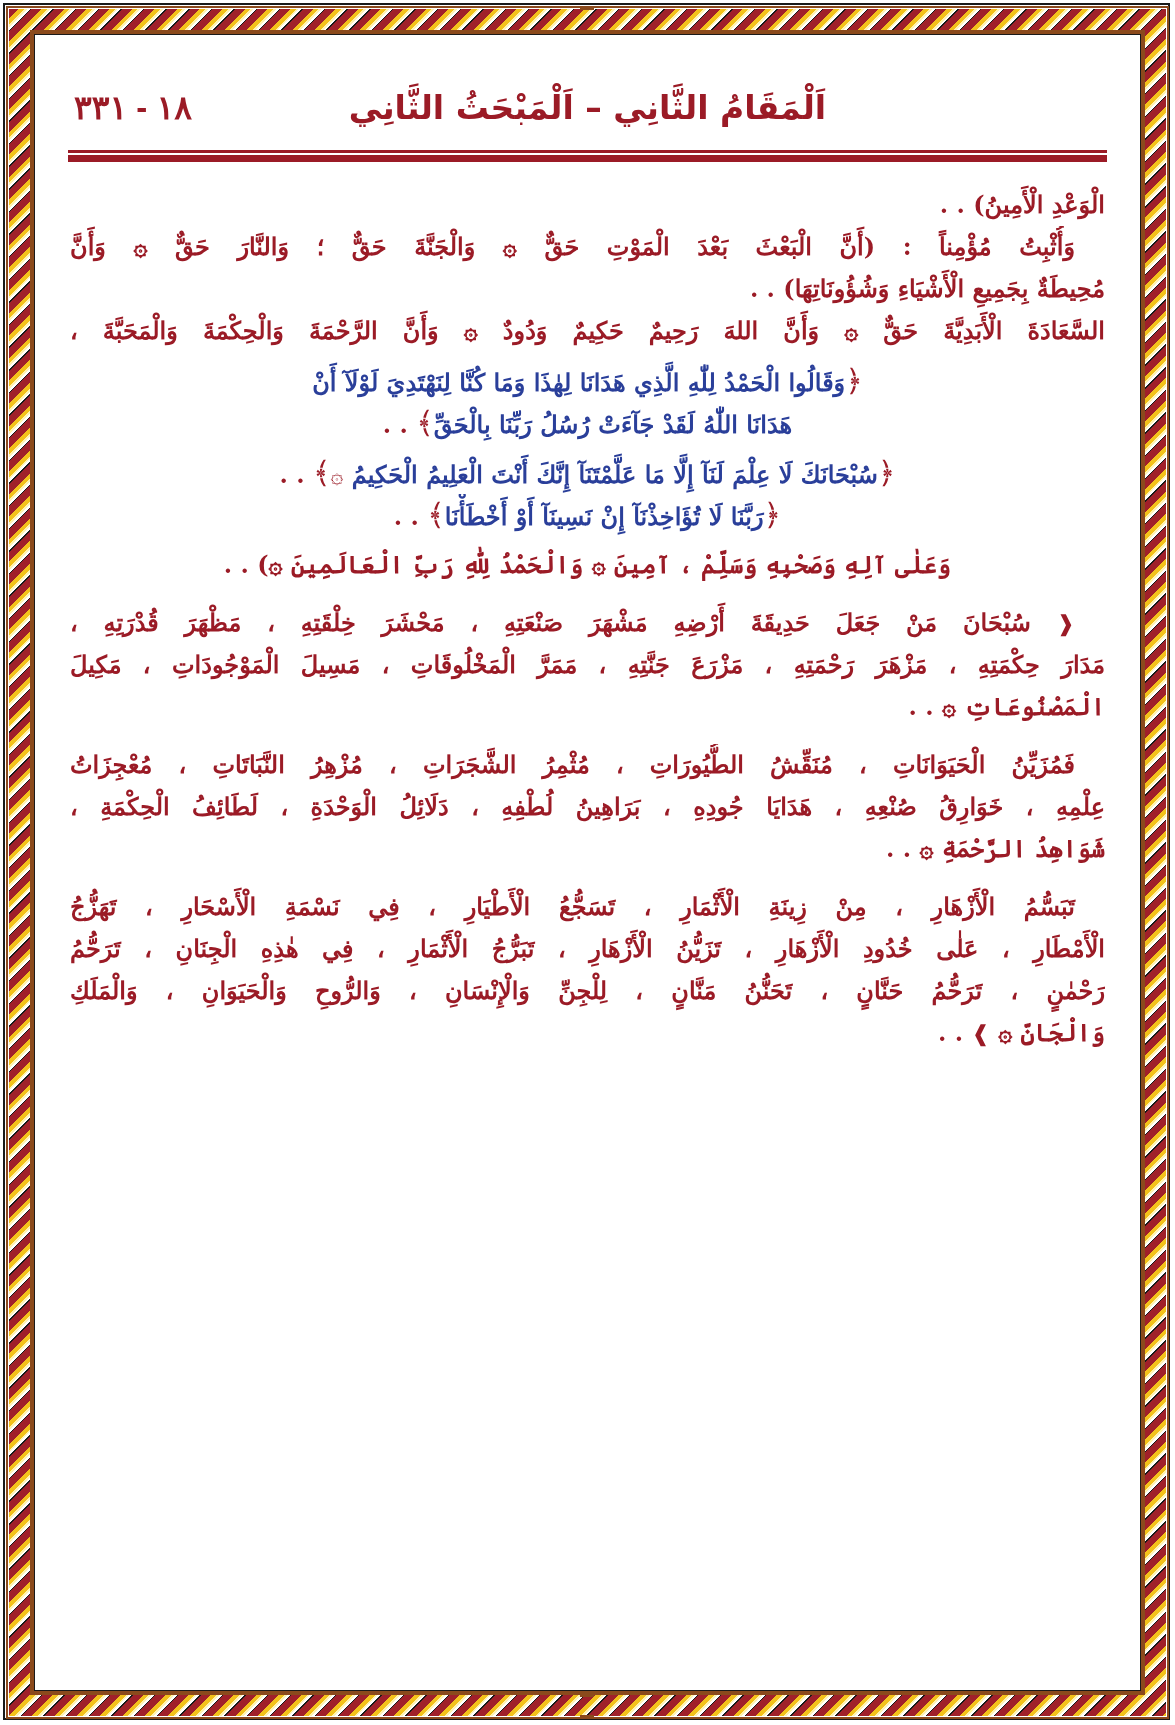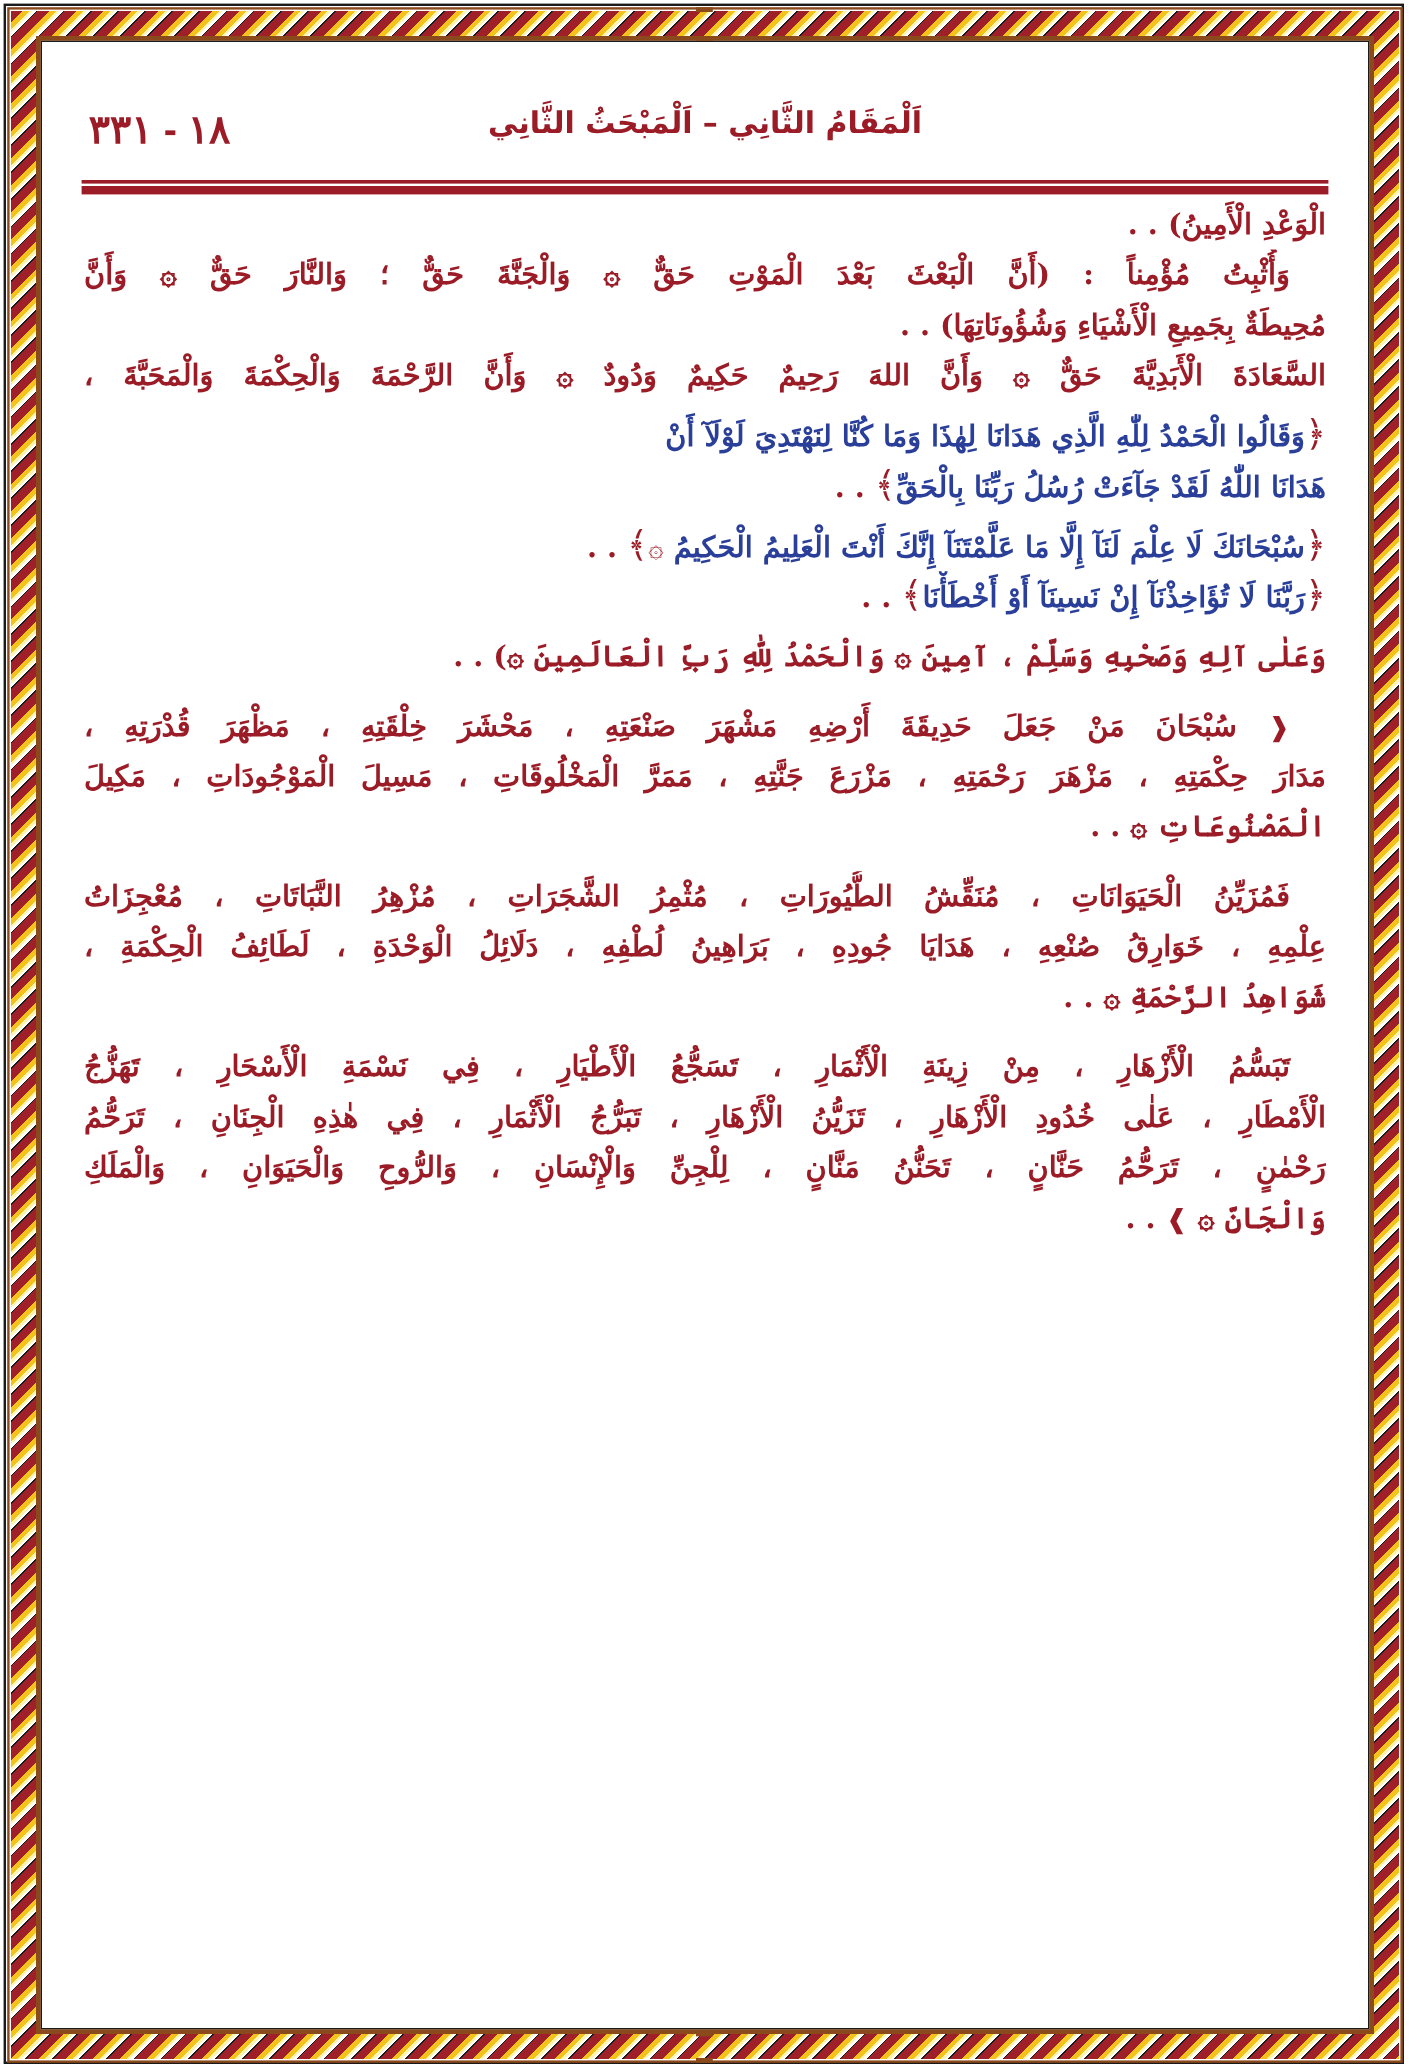--- a/index.html
+++ b/index.html
@@ -19,32 +19,32 @@
   }
   .frame-brown-inner { position:absolute; left:30px; top:30px; width:1115px; height:1665px;
     border:4px solid #8b4a1c; box-sizing:border-box; background:#ffffff; }
   .frame-brown-inner::after { content:""; position:absolute; inset:0; border:1px solid #1a1a1a; }
   .frame-mark { position:absolute; width:14px; height:4px; background:#8b4a1c; }
 
   
   .page { position:absolute; left:70px; top:40px; width:1035px; direction:rtl; }
   .header { position:relative; height:106px; }
   .header-title { position:absolute; right:0; left:0; top:48px; text-align:center;
-    font-family:"DejaVu Sans", sans-serif; font-weight:bold; font-size:25px; color:#9b1b26; }
+    font-family:"DejaVu Sans", sans-serif; font-weight:bold; font-size:33px; color:#9b1b26; }
   .header-page { position:absolute; left:4px; top:48px; direction:rtl;
     font-family:Liberation Sans, sans-serif; font-weight:bold; font-size:33px; color:#9b1b26; }
   .rule-thin { position:absolute; left:-2px; right:-2px; top:110px; height:3px; background:#9b1b26; }
   .rule-thick { position:absolute; left:-2px; right:-2px; top:115px; height:7px; background:#9b1b26; }
 
-  .body { position:absolute; top:126px; left:0; right:0; }
+  .body { position:absolute; top:144px; left:0; right:0; }
   .line { height:42px; line-height:42px; font-size:24px; font-weight:bold; color:#9b1b26;
     white-space:nowrap; overflow:hidden; font-family:"DejaVu Serif", serif; }
   .just { text-align:justify; text-align-last:justify; }
   .start { text-align:right; }
-  .center { text-align:right; }
+  .center { text-align:center; }
   .indent { padding-right:30px; }
   .quran { color:#2a3f9a; }
   .gap-s { height:8px; }
   .gap-m { height:16px; }
 
   .orn { color:#9b1b26; font-weight:normal; font-size:22px; }
   .bracket { color:#9b1b26; font-weight:normal; font-size:30px; }
   .dots { color:#9b1b26; }
 </style>
 </head>

